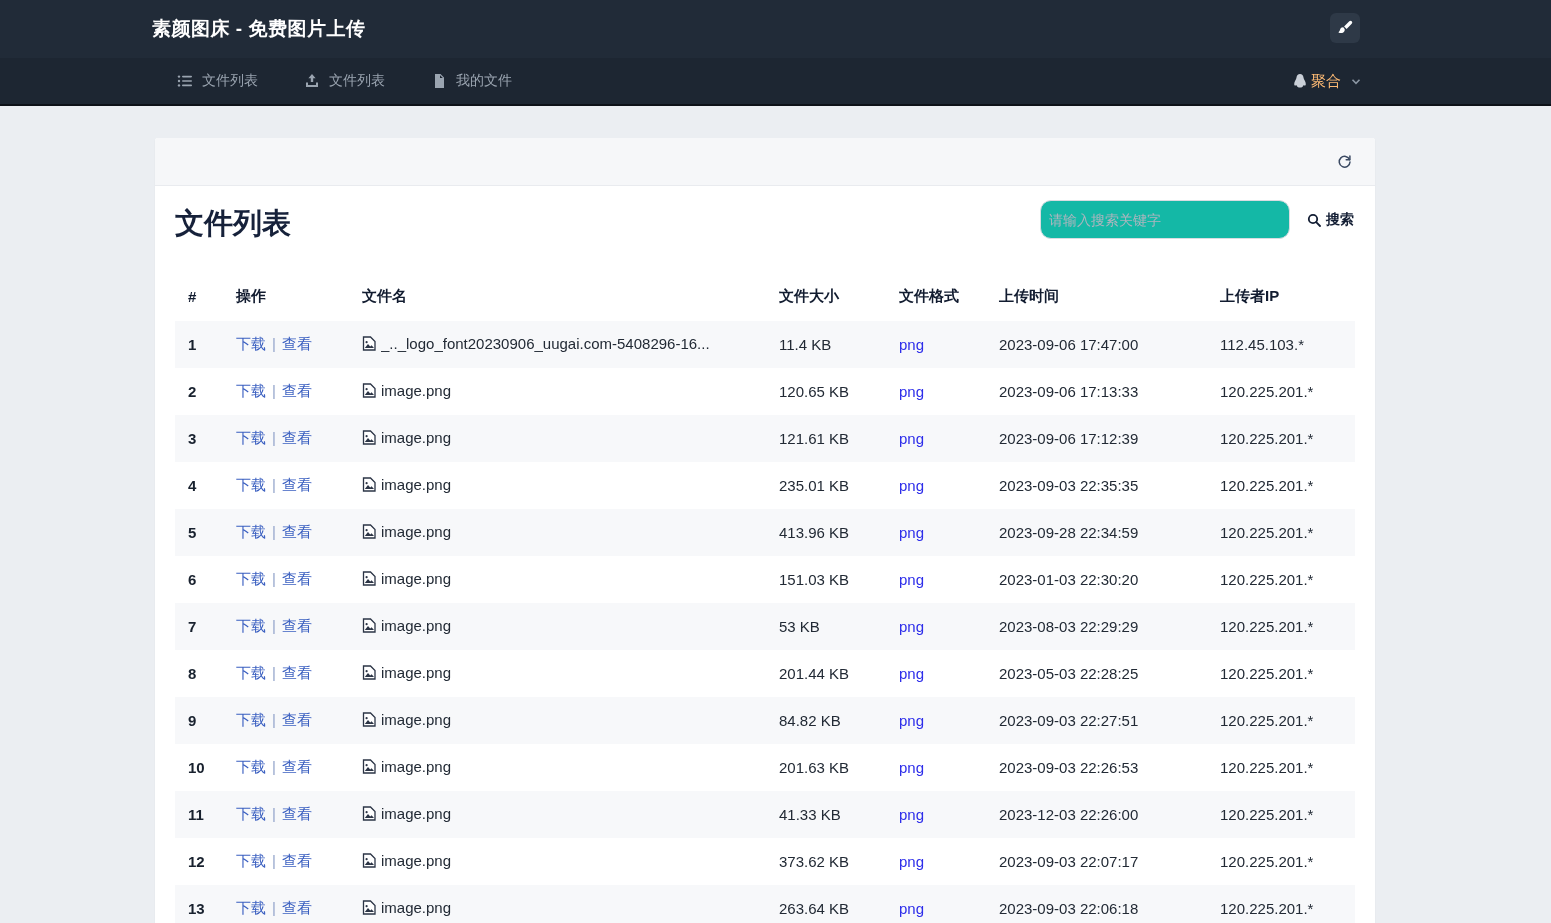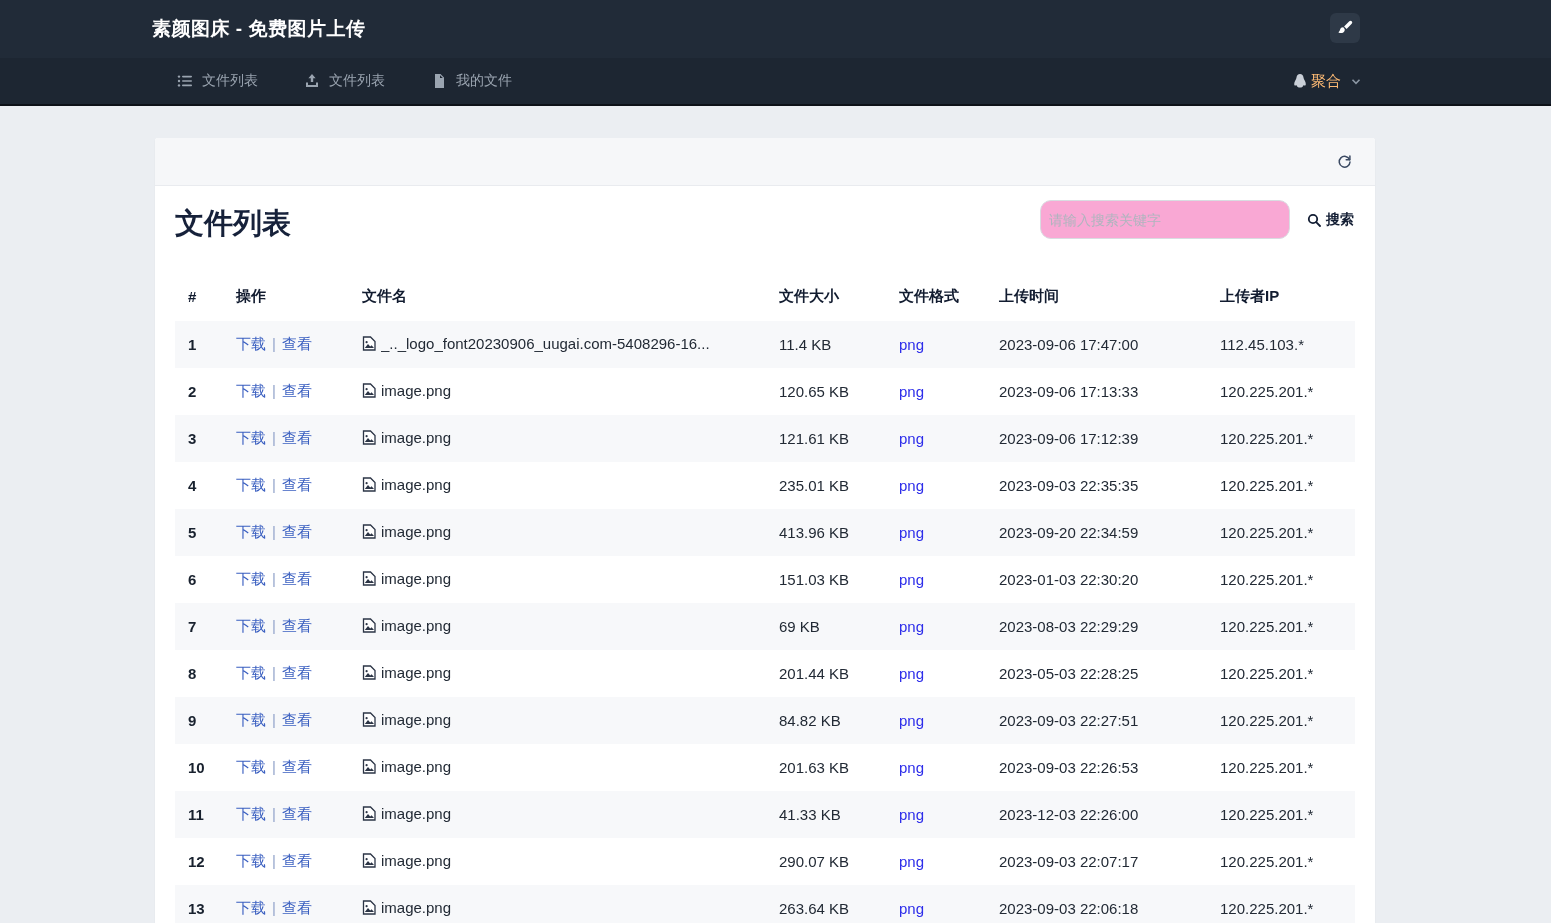--- a/index.html
+++ b/index.html
@@ -131,21 +131,21 @@
   .search-input {
     width: 232px;
     height: 37px;
     border: 1px solid #d9dce1;
     border-radius: 11px;
     padding: 0 8px;
     font-size: 14px;
     color: #333c48;
     font-family: inherit;
     outline: none;
-    background: #f9a8d4;
+    background: #14b8a6;
   }
   .search-input::placeholder { color: #aeb5be; }
   .search-btn {
     display: flex;
     align-items: center;
     gap: 5px;
     margin-left: 17px;
     background: none;
     border: none;
     cursor: pointer;
@@ -421,21 +421,21 @@
             <path d="M1.5 1h7L13 5.5V14H1.5z" fill="#ffffff" stroke="#2b3445" stroke-width="1.3"></path>
             <circle cx="4.6" cy="6.2" r="1.1" fill="#2b3445"></circle>
             <path d="M2.8 12 6 8l2.2 2.6L9.6 9.3 12 12z" fill="#2b3445"></path>
           </svg>
         </span>
         <span class="file-name">image.png</span>
       </span>
     </td>
     <td class="cell-size">413.96 KB</td>
     <td class="cell-format"><a href="#" class="format-link">png</a></td>
-    <td class="cell-time">2023-09-20 22:34:59</td>
+    <td class="cell-time">2023-09-28 22:34:59</td>
     <td class="cell-ip">120.225.201.*</td>
   </tr>
             <tr>
     <td class="cell-idx">6</td>
     <td class="cell-actions">
       <a href="#" class="action-link">下载</a><span class="action-sep">|</span><a href="#" class="action-link">查看</a>
     </td>
     <td class="cell-name">
       <span class="name-wrap">
         <span style="display:flex">
@@ -463,21 +463,21 @@
         <span style="display:flex">
           <svg width="14" height="15" viewBox="0 0 14 15">
             <path d="M1.5 1h7L13 5.5V14H1.5z" fill="#ffffff" stroke="#2b3445" stroke-width="1.3"></path>
             <circle cx="4.6" cy="6.2" r="1.1" fill="#2b3445"></circle>
             <path d="M2.8 12 6 8l2.2 2.6L9.6 9.3 12 12z" fill="#2b3445"></path>
           </svg>
         </span>
         <span class="file-name">image.png</span>
       </span>
     </td>
-    <td class="cell-size">69 KB</td>
+    <td class="cell-size">53 KB</td>
     <td class="cell-format"><a href="#" class="format-link">png</a></td>
     <td class="cell-time">2023-08-03 22:29:29</td>
     <td class="cell-ip">120.225.201.*</td>
   </tr>
             <tr>
     <td class="cell-idx">8</td>
     <td class="cell-actions">
       <a href="#" class="action-link">下载</a><span class="action-sep">|</span><a href="#" class="action-link">查看</a>
     </td>
     <td class="cell-name">
@@ -573,21 +573,21 @@
         <span style="display:flex">
           <svg width="14" height="15" viewBox="0 0 14 15">
             <path d="M1.5 1h7L13 5.5V14H1.5z" fill="#ffffff" stroke="#2b3445" stroke-width="1.3"></path>
             <circle cx="4.6" cy="6.2" r="1.1" fill="#2b3445"></circle>
             <path d="M2.8 12 6 8l2.2 2.6L9.6 9.3 12 12z" fill="#2b3445"></path>
           </svg>
         </span>
         <span class="file-name">image.png</span>
       </span>
     </td>
-    <td class="cell-size">290.07 KB</td>
+    <td class="cell-size">373.62 KB</td>
     <td class="cell-format"><a href="#" class="format-link">png</a></td>
     <td class="cell-time">2023-09-03 22:07:17</td>
     <td class="cell-ip">120.225.201.*</td>
   </tr>
             <tr>
     <td class="cell-idx">13</td>
     <td class="cell-actions">
       <a href="#" class="action-link">下载</a><span class="action-sep">|</span><a href="#" class="action-link">查看</a>
     </td>
     <td class="cell-name">

